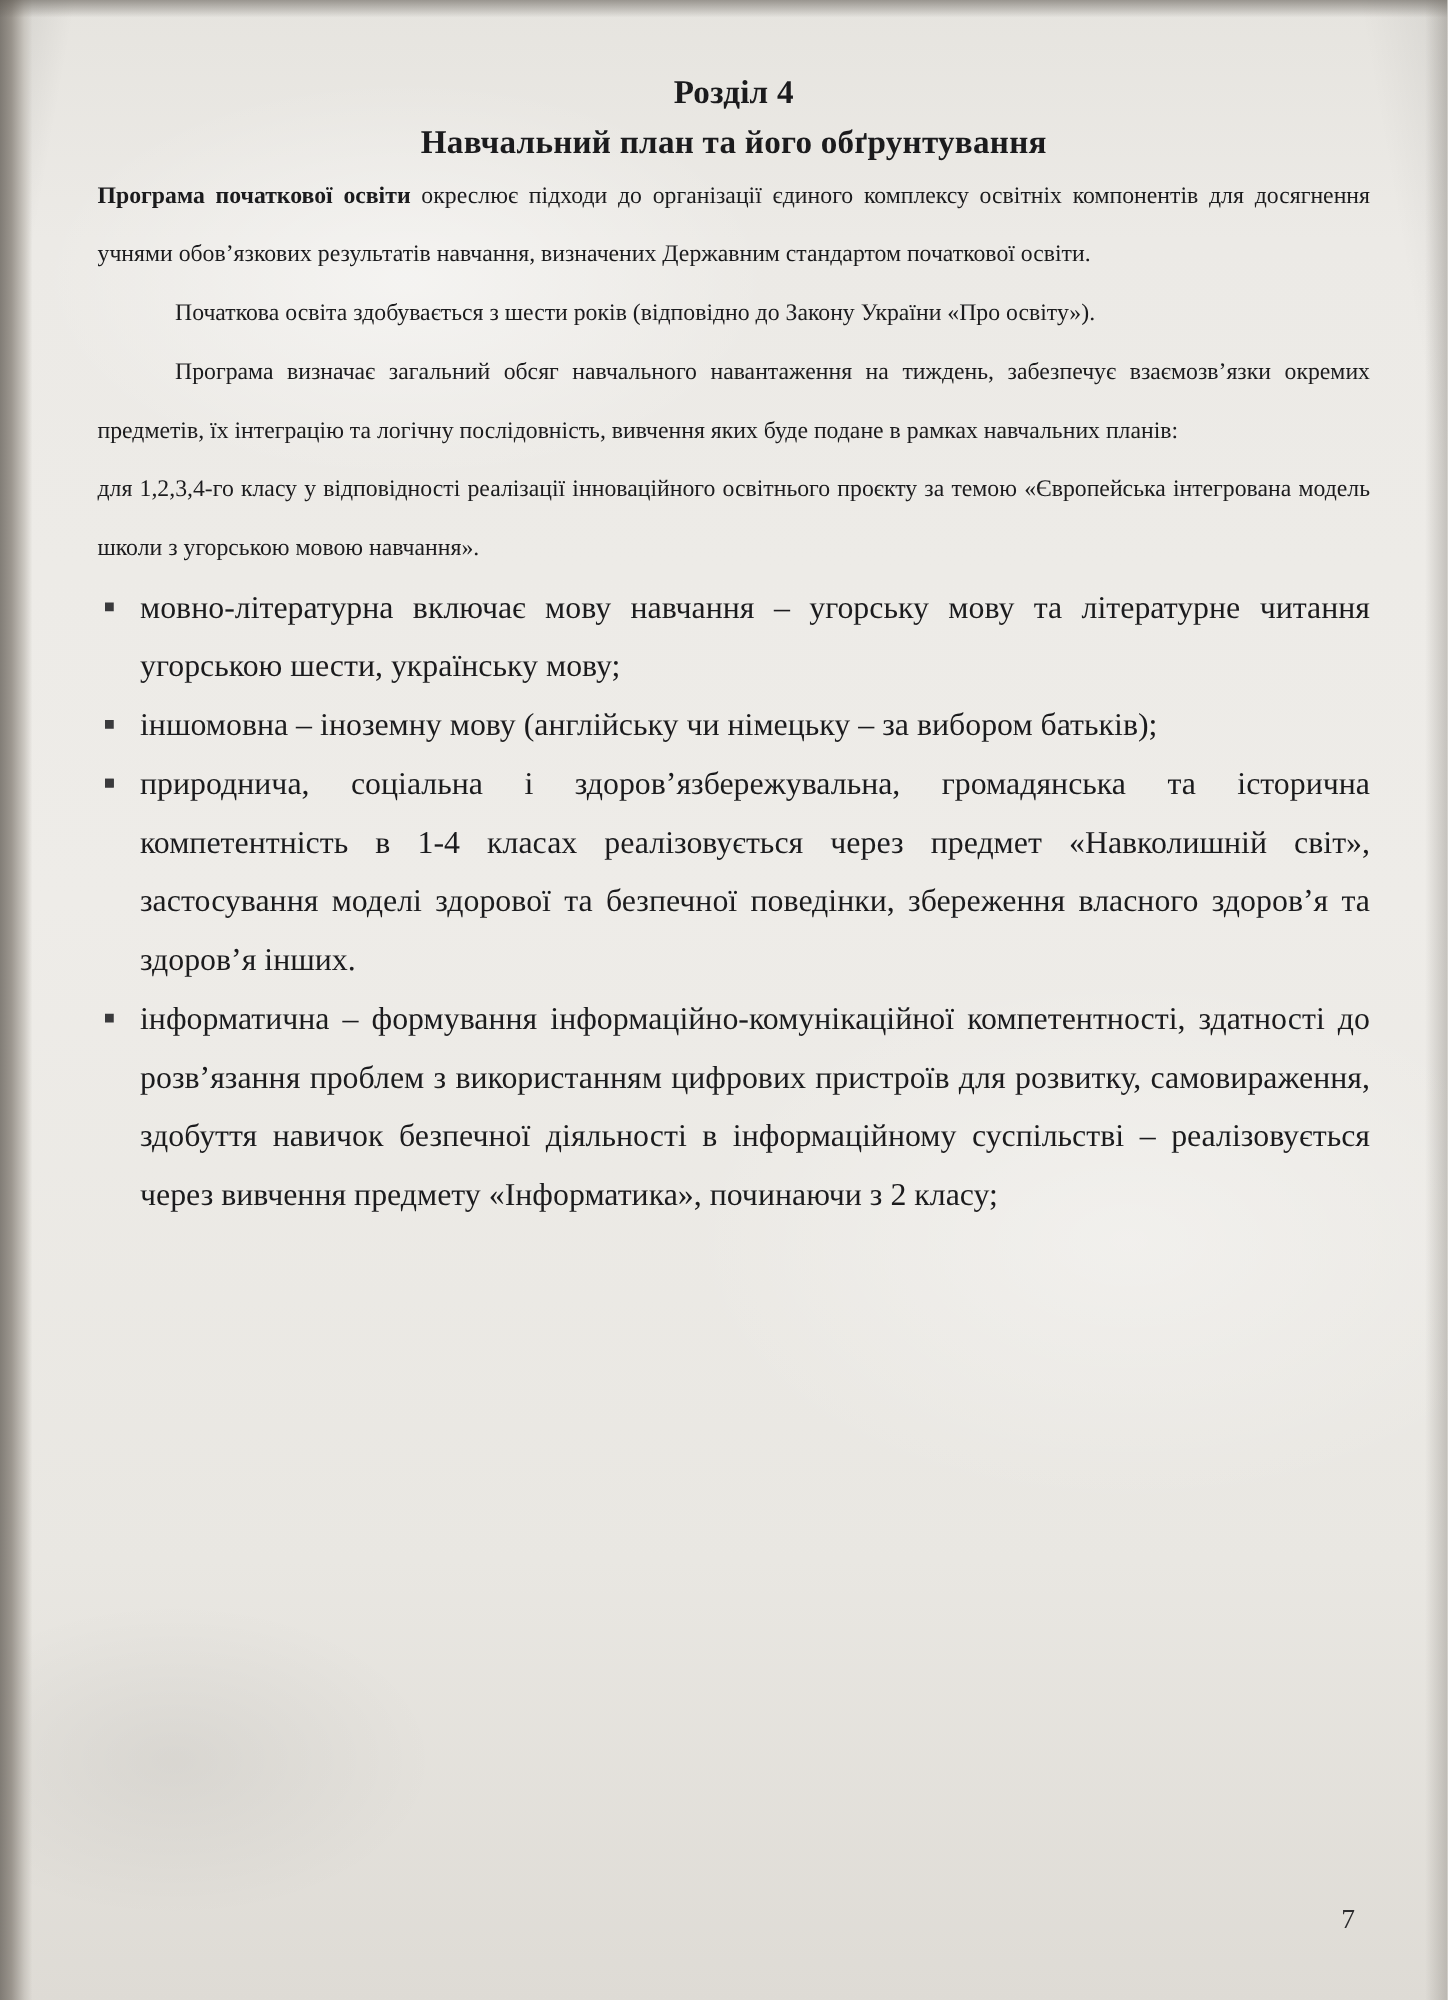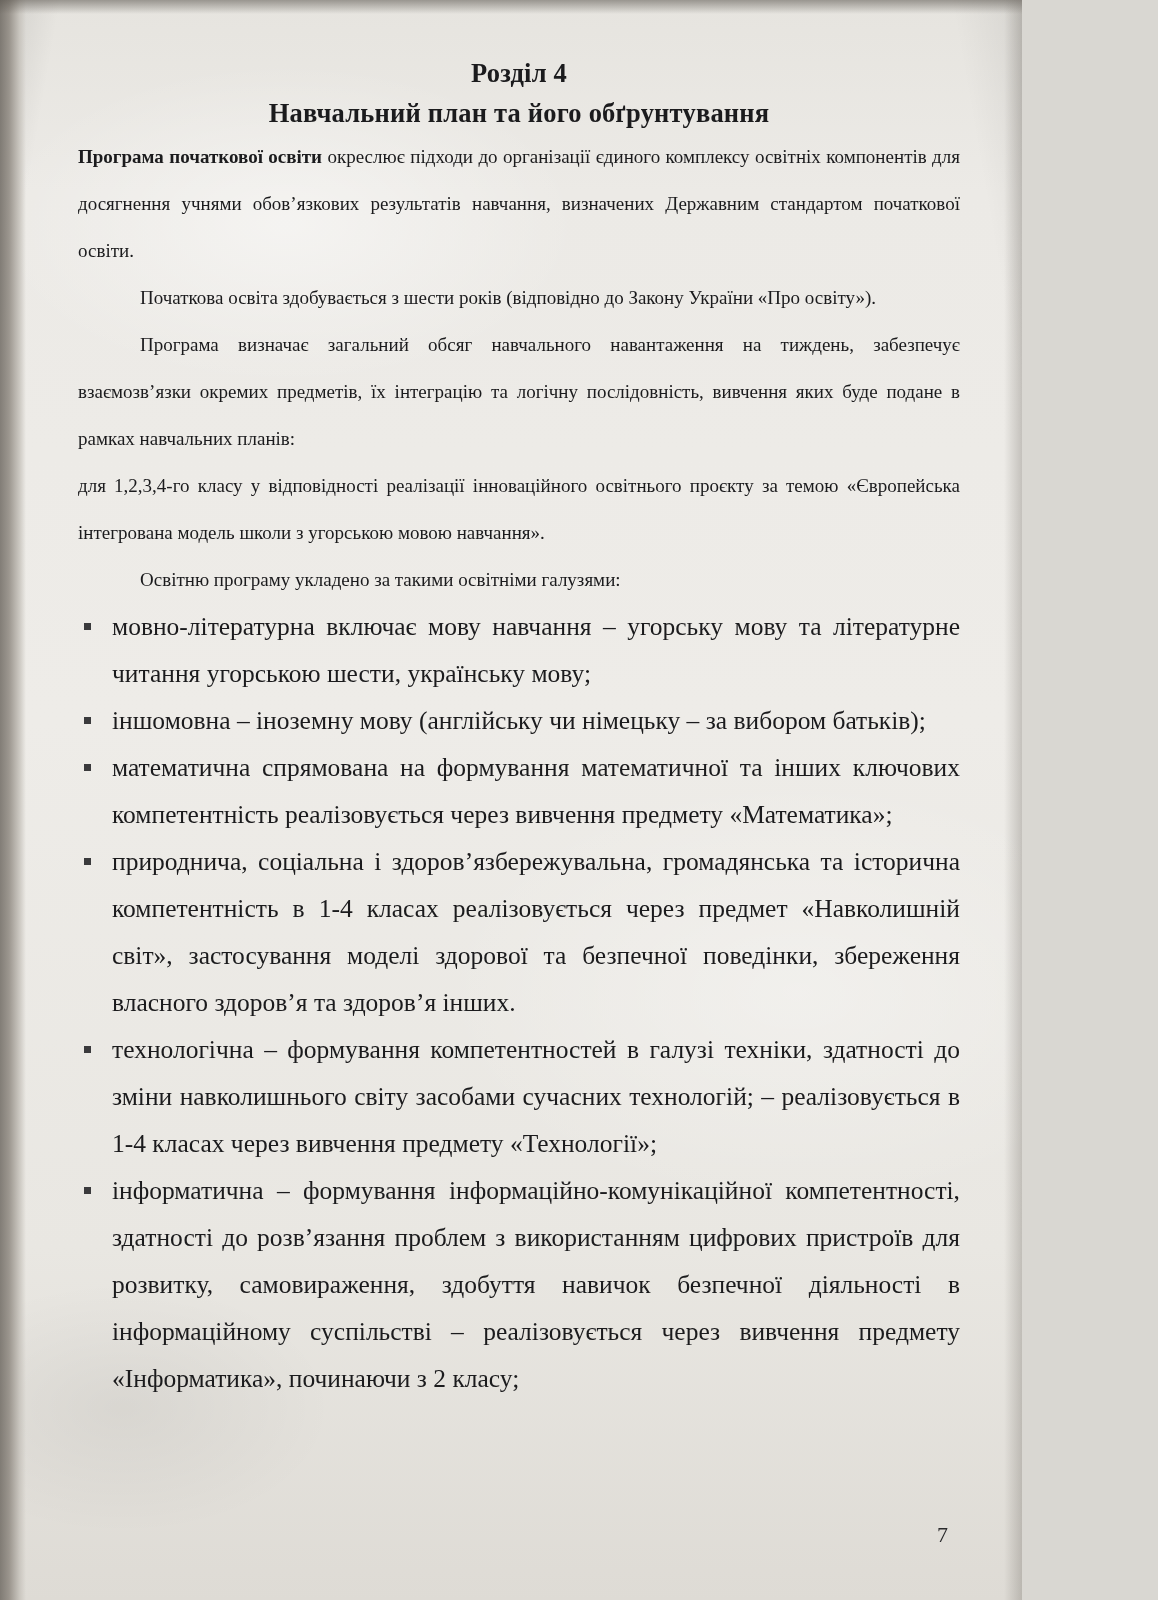--- a/index.html
+++ b/index.html
@@ -11,21 +11,21 @@
     height: 1600px;
     background: #d9d7d2;
     font-family: "Liberation Serif", serif;
     color: #1b1b1d;
     overflow: hidden;
   }
 
   
   .page {
     position: relative;
-    width: 1022px;
+    width: 1158px;
     height: 1600px;
     background:
       linear-gradient(100deg, rgba(0,0,0,0.10) 0px, rgba(0,0,0,0.00) 60px),
       linear-gradient(260deg, rgba(0,0,0,0.07) 0px, rgba(0,0,0,0.00) 70px),
       linear-gradient(180deg, #e6e4df 0%, #eceae6 12%, #eeece8 45%, #e9e7e2 78%, #dedbd5 100%);
     box-sizing: border-box;
     padding: 52px 62px 40px 78px;
   }
   
   .page::before {
@@ -154,27 +154,25 @@
     <h2 class="doc-subtitle">Навчальний план та його обґрунтування</h2>
 
     <p class="para noindent"><span class="lead">Програма початкової освіти</span><span> окреслює підходи до організації єдиного комплексу освітніх компонентів для досягнення учнями обов’язкових результатів навчання, визначених Державним стандартом початкової освіти.</span></p>
 
     <p class="para indent">Початкова освіта здобувається з шести років (відповідно до Закону України «Про освіту»).</p>
 
     <p class="para indent">Програма визначає загальний обсяг навчального навантаження на тиждень, забезпечує взаємозв’язки окремих предметів, їх інтеграцію та логічну послідовність, вивчення яких буде подане в рамках навчальних планів:</p>
 
     <p class="para noindent">для 1,2,3,4-го класу у відповідності реалізації інноваційного освітнього проєкту за темою «Європейська інтегрована модель школи з угорською мовою навчання».</p>
 
-    <p class="para indent">Освітню програму укладено за такими освітніми галузями:</p>
 
     <ul class="galuzi">
       <li><span class="bullet"></span><span>мовно-літературна включає мову навчання – угорську мову та літературне читання угорською шести, українську мову;</span></li>
       <li><span class="bullet"></span><span>іншомовна – іноземну мову (англійську чи німецьку – за вибором батьків);</span></li>
-      <li><span class="bullet"></span><span>математична спрямована на формування математичної та інших ключових компетентність реалізовується через вивчення предмету «Математика»;</span></li>
+      <li><span class="bullet"></span></li>
       <li class="gap-after"><span class="bullet"></span><span>природнича, соціальна і здоров’язбережувальна, громадянська та історична компетентність в 1-4 класах реалізовується через предмет «Навколишній світ», застосування моделі здорової та безпечної поведінки, збереження власного здоров’я та здоров’я інших.</span></li>
-      <li><span class="bullet"></span><span>технологічна – формування компетентностей в галузі техніки, здатності до зміни навколишнього світу засобами сучасних технологій; – реалізовується в 1-4 класах через вивчення предмету «Технології»;</span></li>
       <li><span class="bullet"></span><span>інформатична – формування інформаційно-комунікаційної компетентності, здатності до розв’язання проблем з використанням цифрових пристроїв для розвитку, самовираження, здобуття навичок безпечної діяльності в інформаційному суспільстві – реалізовується через вивчення предмету «Інформатика», починаючи з 2 класу;</span></li>
     </ul>
 
   </div>
 
   <div class="page-number">7</div>
 </div>
 
 </body></html>

